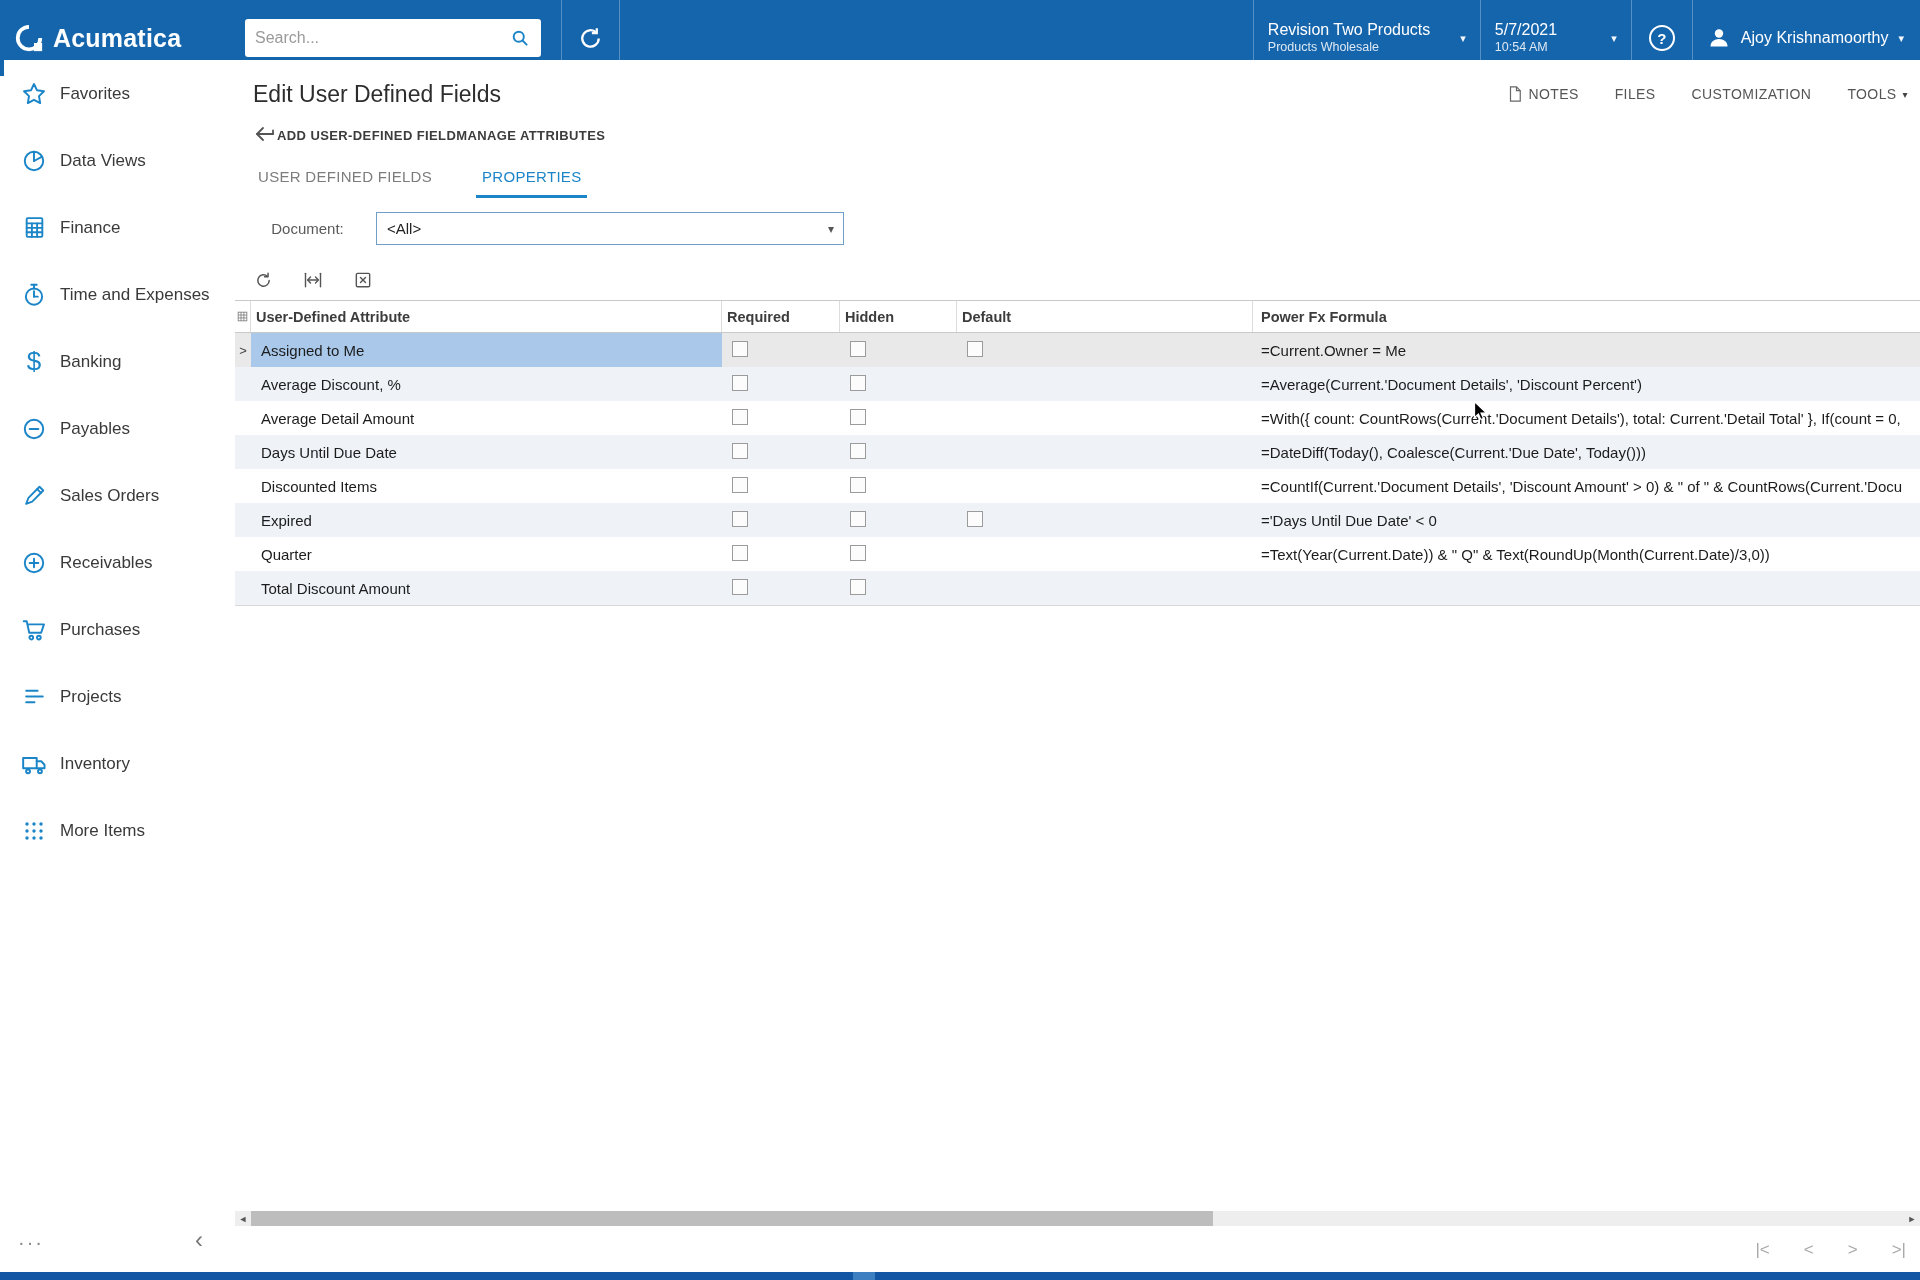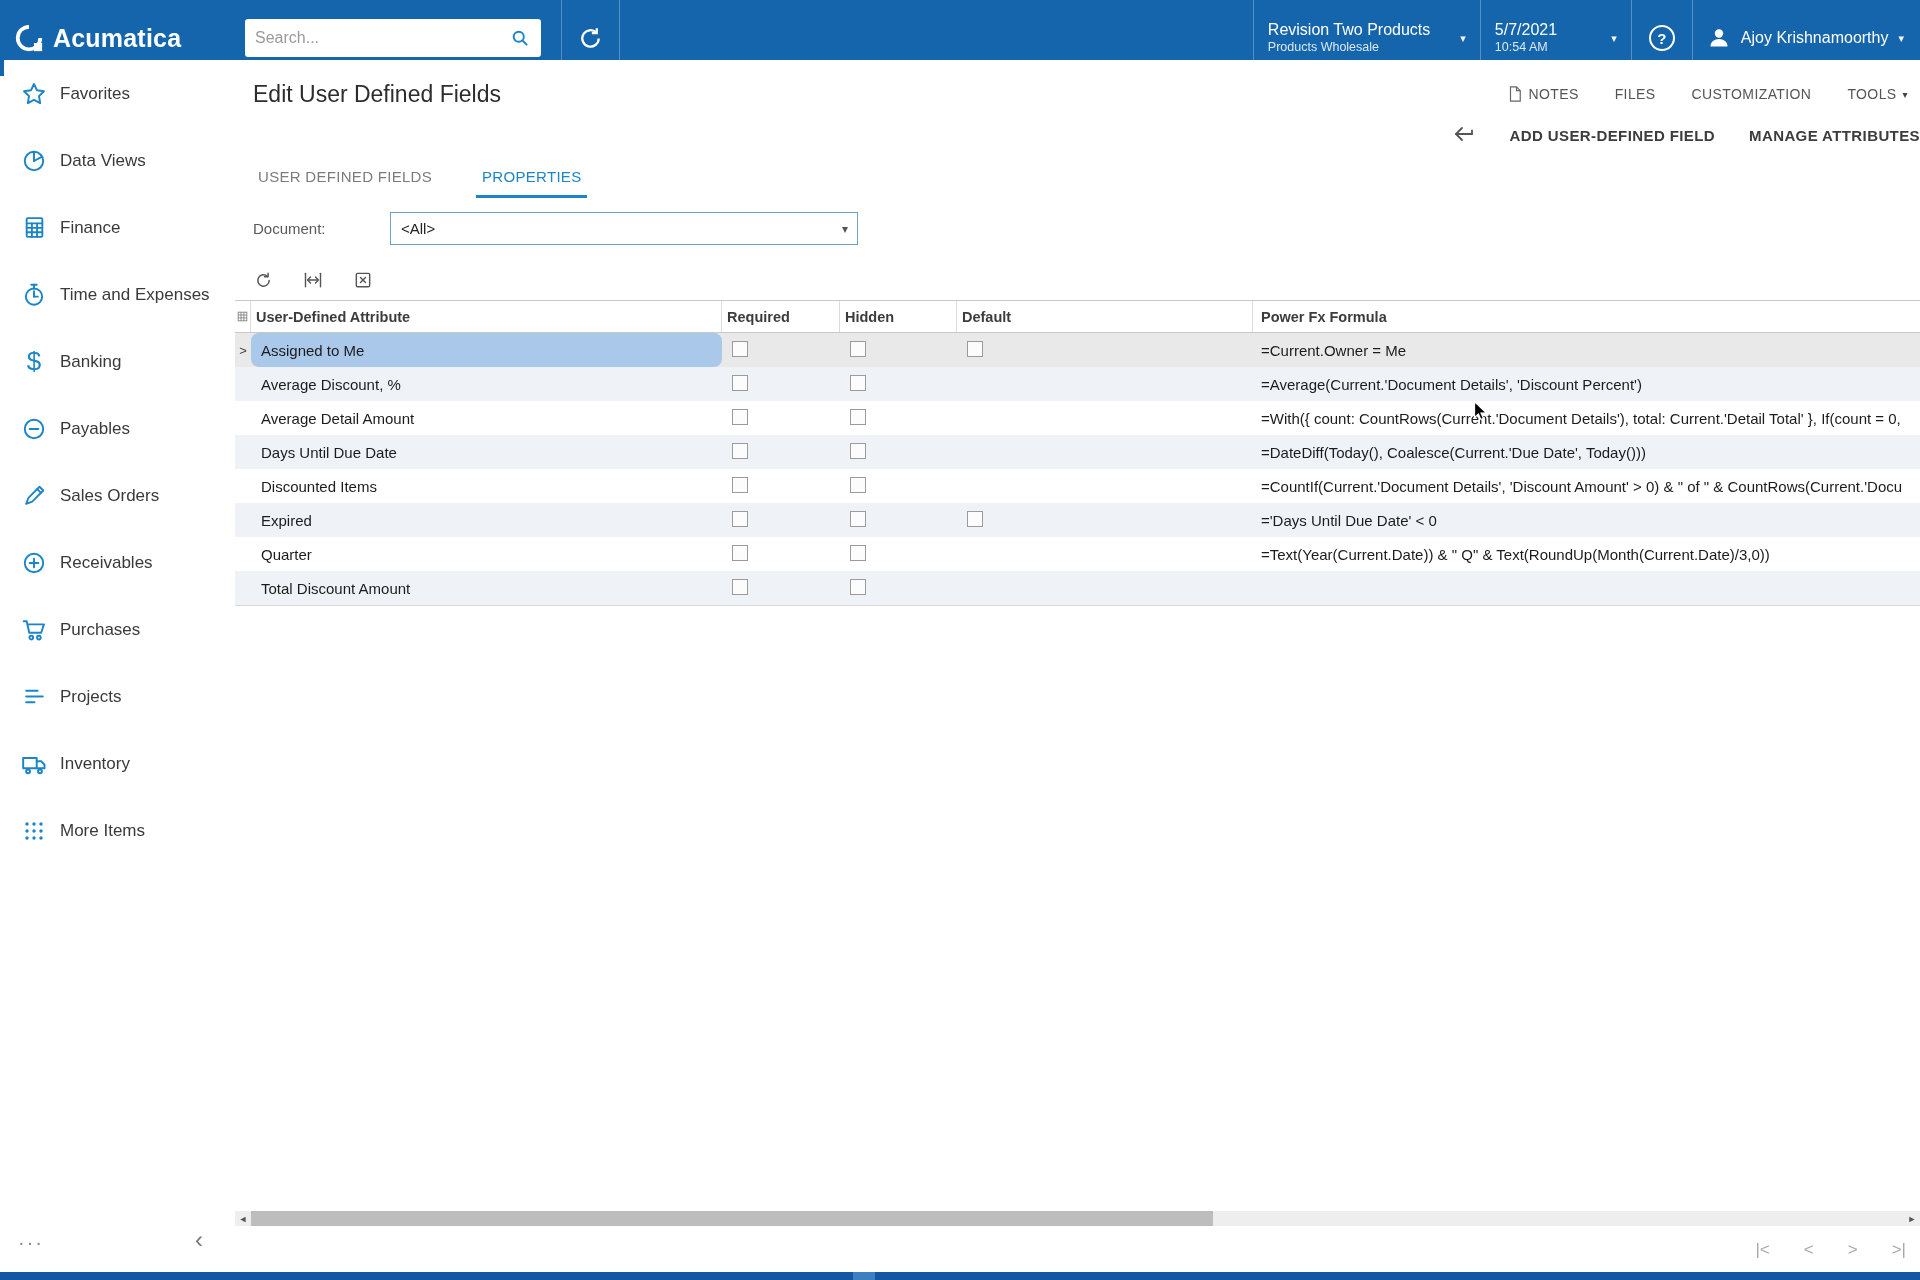--- a/index.html
+++ b/index.html
@@ -49,30 +49,30 @@
 
   
   .main { position:absolute; left:227px; top:60px; right:0; bottom:8px; background:#fff; overflow:hidden; }
   .page-head { display:flex; align-items:center; justify-content:space-between;
                padding:16px 8px 0 26px; height:52px; }
   .page-title { font-size:23px; color:#2d2d2d; }
   .top-links { display:flex; align-items:center; gap:36px; font-size:14px; color:#555;
                letter-spacing:.4px; padding-right:4px; }
   .top-link { display:flex; align-items:center; gap:6px; cursor:pointer; }
 
-  .action-bar { margin:6px 0 0 26px; display:flex; align-items:center; gap:34px; height:34px;
-                font-size:15px; color:#3c3c3c; font-weight:bold; letter-spacing:.4px;justify-content:flex-end; }
+  .action-bar { margin:6px 0 0 26px; display:flex; align-items:center; height:34px;
+                font-size:13px; color:#3c3c3c; font-weight:bold; letter-spacing:.4px; }
   .action-btn { cursor:pointer; }
 
   .tabs { margin:6px 0 0 25px; display:flex; gap:38px; font-size:15px; letter-spacing:.3px; }
   .tab { padding:10px 6px 13px; color:#7c7c7c; position:relative; cursor:pointer; }
   .tab.active { color:#1b85c8; }
   .tab.active::after { content:""; position:absolute; left:0; right:0; bottom:0; height:3px; background:#1b85c8; }
 
-  .doc-row { margin:14px 0 0 26px; display:flex; align-items:center; }
+  .doc-row { margin:14px 0 0 12px; display:flex; align-items:center;text-align:center; }
   .doc-label { width:137px; font-size:15px; color:#5a5a5a; }
   .combo { width:468px; height:33px; border:1px solid #6f9fc9; display:flex; align-items:center;
            padding:0 28px 0 10px; font-size:15px; color:#222; position:relative; background:#fff; cursor:pointer; }
   .combo .combo-caret { position:absolute; right:9px; top:9px; font-size:12px; color:#555; }
 
   .grid-toolbar { margin:22px 0 0 24px; display:flex; gap:26px; align-items:center; height:26px; }
   .gt-btn { width:24px; height:24px; display:flex; align-items:center; justify-content:center; cursor:pointer; }
   .gt-btn svg { stroke:#555; fill:none; stroke-width:1.7; stroke-linecap:round; stroke-linejoin:round; }
 
   
@@ -86,21 +86,21 @@
   .c-req { width:118px; flex:none; padding-left:5px; }
   .c-hid { width:117px; flex:none; padding-left:5px; }
   .c-def { width:296px; flex:none; padding-left:5px; }
   .c-fx  { flex:1; padding-left:8px; overflow:hidden; white-space:nowrap; }
 
   .trow { display:flex; height:34px; align-items:center; font-size:15px; color:#1c1c1c; cursor:pointer; }
   .trow:nth-child(even) { background:#eff3f8; }
   .trow .c-attr { padding-left:10px; height:100%; display:flex; align-items:center; }
   .trow .c-sel { height:100%; }
   .trow.selected { background:#e9e9e9; }
-  .trow.selected .c-attr { background:#a9c8ea;border-radius:8px; }
+  .trow.selected .c-attr { background:#a9c8ea; }
   .rowptr { font-size:13px; color:#444; }
   .cb { width:16px; height:16px; border:1px solid #9b9b9b; background:#fcfcfc; display:inline-block;
         margin-left:5px; }
   .tbody { border-bottom:1px solid #d9d9d9; }
 
   
   .hscroll { position:absolute; left:8px; right:0; bottom:46px; height:15px; background:#eeeeee;
              display:flex; align-items:center; }
   .hs-arrow { width:16px; text-align:center; font-size:9px; color:#555; flex:none; cursor:pointer; }
   .hs-thumb { position:absolute; left:16px; width:962px; top:0; bottom:0; background:#bdbdbd; cursor:grab; }

